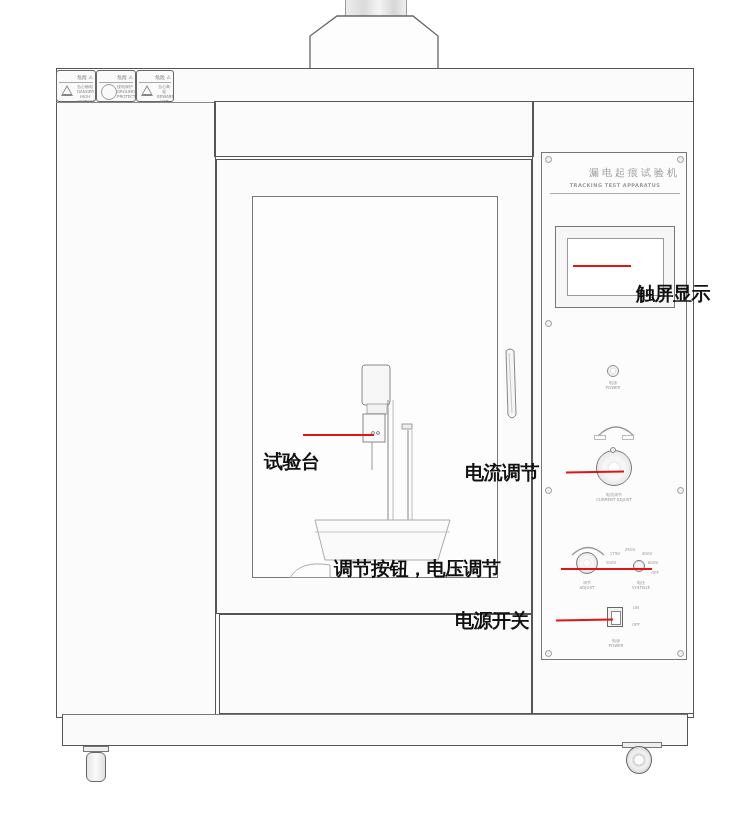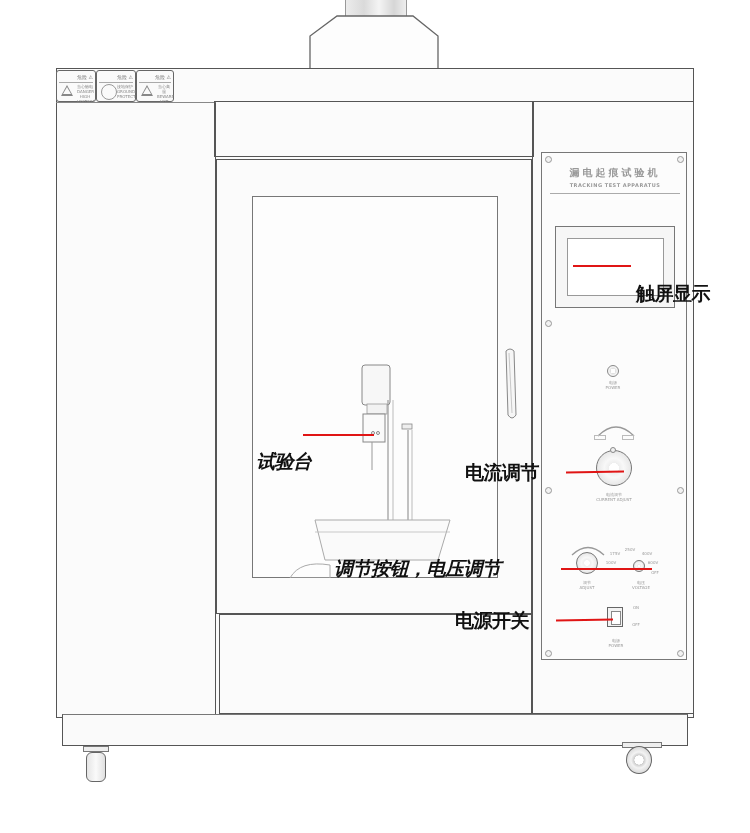--- a/index.html
+++ b/index.html
@@ -14,21 +14,21 @@
 
     
     .warn-label { top: 70px; height: 32px; border: 1.3px solid #666; border-radius: 3px; background: #fafafa; }
     .warn-head { position: absolute; left: 2px; right: 2px; top: 2px; height: 9px; border-bottom: 1px solid #aaa; font-size: 5px; color: #777; text-align: right; line-height: 9px; }
     .warn-tri { position: absolute; left: 4px; top: 14px; width: 0; height: 0; border-left: 6px solid transparent; border-right: 6px solid transparent; border-bottom: 11px solid #888; }
     .warn-tri::after { content: ""; position: absolute; left: -4px; top: 2px; border-left: 4px solid transparent; border-right: 4px solid transparent; border-bottom: 7px solid #fafafa; }
     .warn-circ { position: absolute; left: 4px; top: 13px; width: 14px; height: 14px; border: 1px solid #999; border-radius: 50%; }
     .warn-text { position: absolute; left: 20px; right: 2px; top: 13px; font-size: 4px; line-height: 5px; color: #888; text-align: center; }
 
     
-    .panel-title { font-size: 10px; color: #999; letter-spacing: 3px; text-align: center; font-weight: bold; }
+    .panel-title { font-size: 10px; color: #999; letter-spacing: 3px; text-align: right; font-weight: normal; }
     .panel-sub { font-size: 5px; color: #999; text-align: center; letter-spacing: 0.5px; font-weight: bold; }
     .tiny { font-size: 4px; color: #999; text-align: center; line-height: 5px; }
     .knob { border: 1.3px solid #777; border-radius: 50%; background: radial-gradient(circle at 50% 50%, #fff 20%, #eee 21%, #f8f8f8 40%, #e8e8e8 70%, #f5f5f5); }
     .screw { width: 7px; height: 7px; border: 1px solid #999; border-radius: 50%; background: #f2f2f2; }
 
     
     .anno { font-family: "DejaVu Sans", sans-serif; font-weight: bold; font-size: 19px; color: #111; white-space: nowrap; line-height: 22px; letter-spacing: -0.5px; }
     .red-line { height: 2px; background: #e01515; }
 
     
@@ -170,22 +170,22 @@
 
 <div class="abs caster-mount" style="left:83px;top:746px;width:26px;height:6px;"></div>
 <div class="abs wheel" style="left:86px;top:752px;width:20px;height:30px;"></div>
 <div class="abs caster-mount" style="left:622px;top:742px;width:40px;height:6px;"></div>
 <div class="abs" style="left:626px;top:746px;width:26px;height:28px;border:1.3px solid #666;border-radius:50%;background:radial-gradient(circle,#fff 25%,#ccc 27%,#f3f3f3 45%,#ddd 70%,#f5f5f5);"></div>
 
 <div class="abs red-line" style="left:573px;top:265px;width:58px;"></div>
 <div class="abs anno" style="left:636px;top:254px;margin-top:28px;">触屏显示</div>
 
 <div class="abs red-line" style="left:303px;top:434px;width:71px;"></div>
-<div class="abs anno" style="left:256px;top:450px;font-style:italic;">试验台</div>
+<div class="abs anno" style="left:264px;top:450px;">试验台</div>
 
 <div class="abs anno" style="left:465px;top:461px;">电流调节</div>
 <div class="abs red-line" style="left:566px;top:471px;width:58px;transform:rotate(-1deg);"></div>
 
-<div class="abs anno" style="left:334px;top:557px;font-style:italic;">调节按钮，电压调节</div>
+<div class="abs anno" style="left:334px;top:557px;">调节按钮，电压调节</div>
 <div class="abs red-line" style="left:561px;top:568px;width:91px;"></div>
 
 <div class="abs anno" style="left:455px;top:609px;">电源开关</div>
 <div class="abs red-line" style="left:556px;top:619px;width:57px;transform:rotate(-1deg);"></div>
 
 </body></html>

